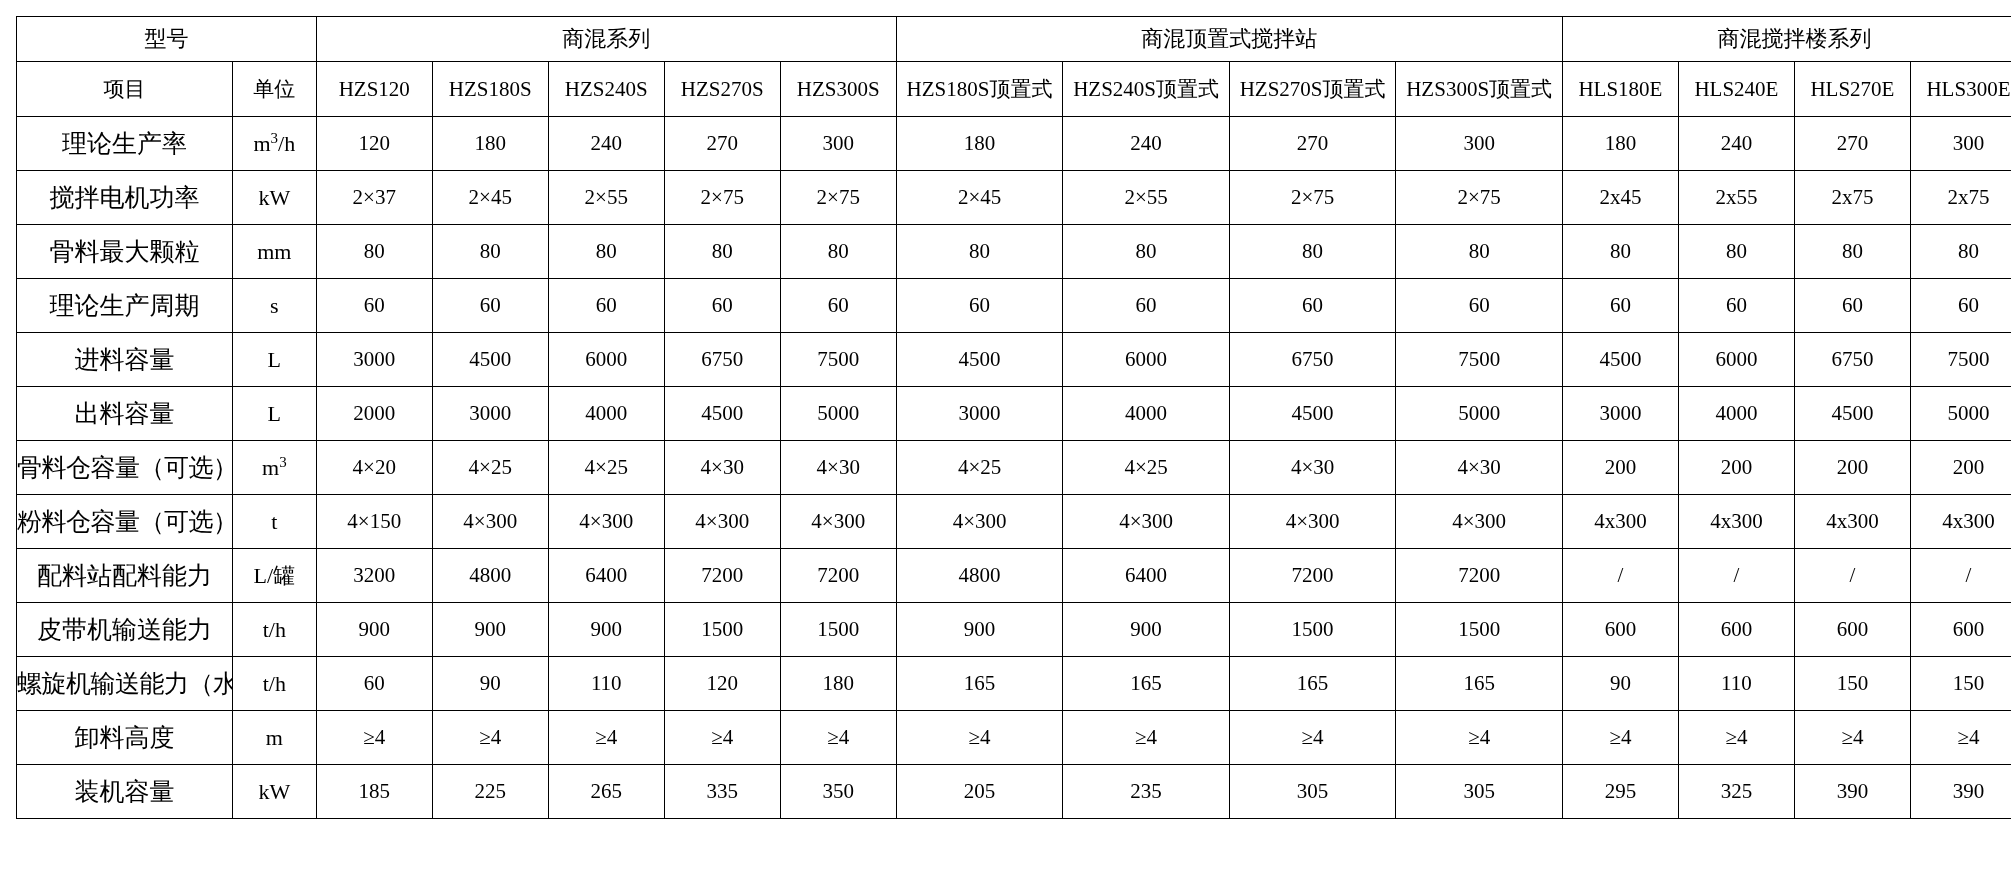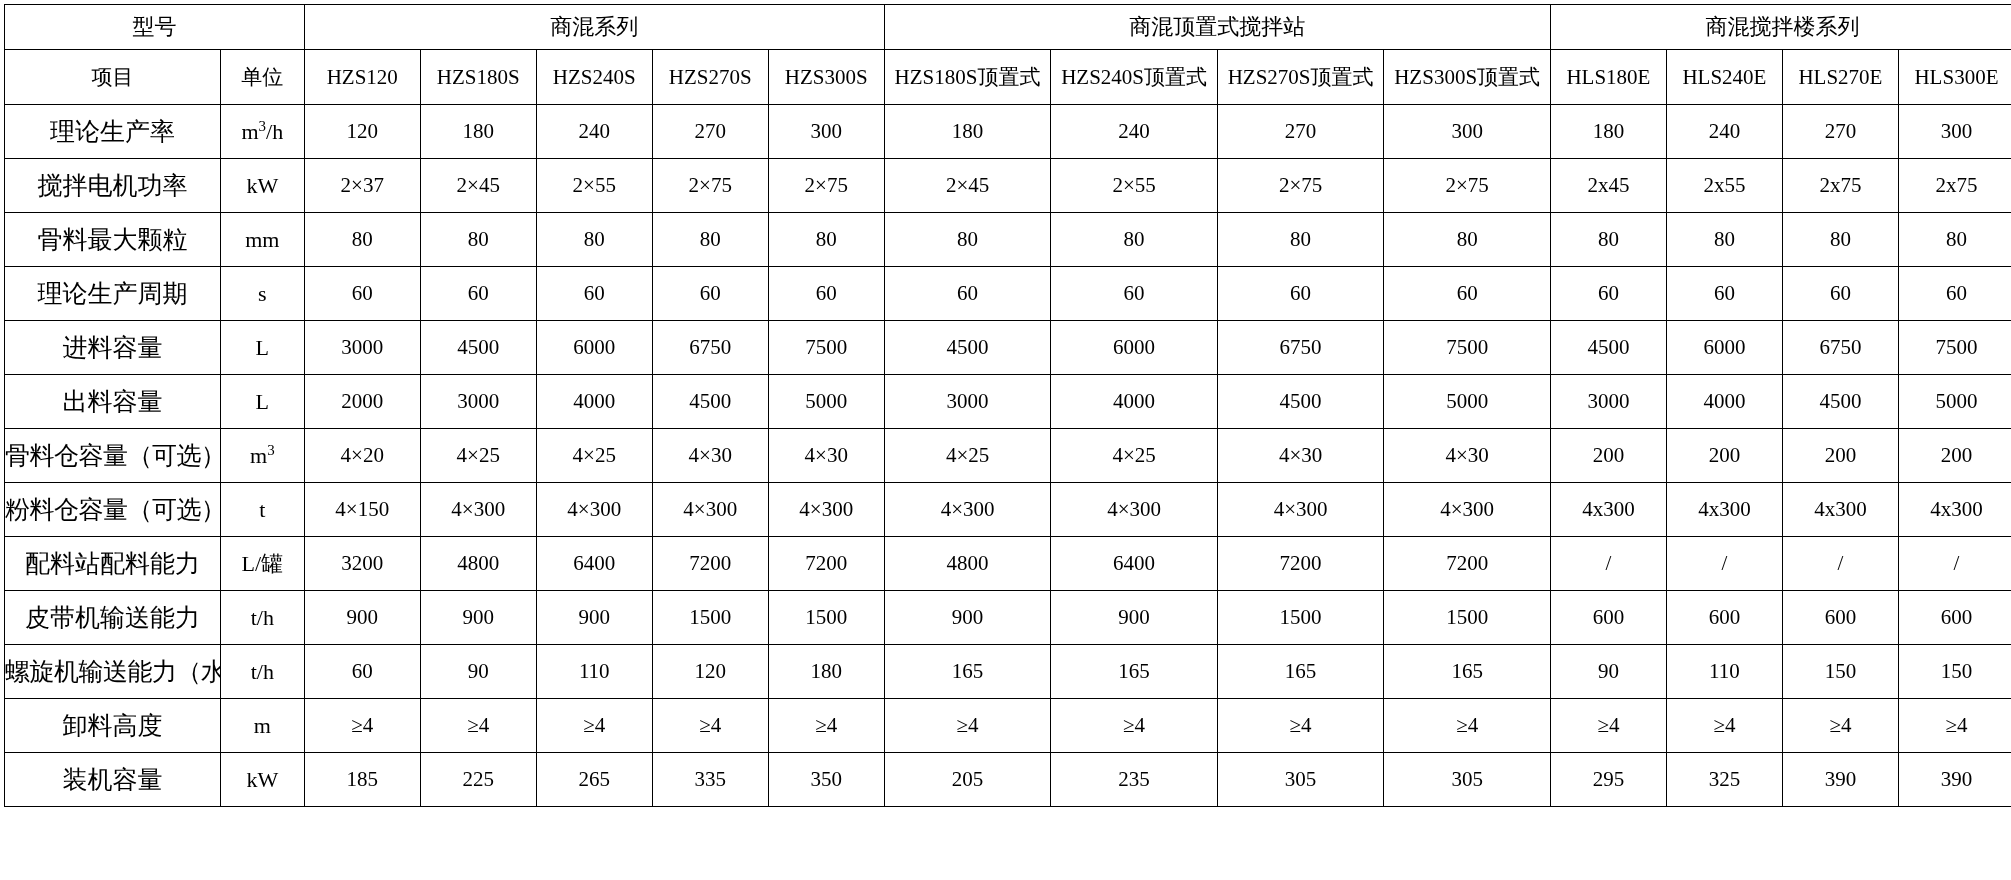--- a/index.html
+++ b/index.html
@@ -8,21 +8,21 @@
     background: #ffffff;
   }
   body {
     font-family: "Liberation Serif", "DejaVu Serif", serif;
     color: #000000;
     width: 2011px;
   }
   #spec-table-wrap {
     width: 1801px;
     box-sizing: border-box;
-    padding: 4px;
+    padding: 16px;
     font-family: Liberation Serif, serif;
   }
   table.spec {
     border-collapse: collapse;
     table-layout: fixed;
     width: 2011px;
     font-size: 21px;
   }
   table.spec th, table.spec td {
     border: 1px solid #000000;

